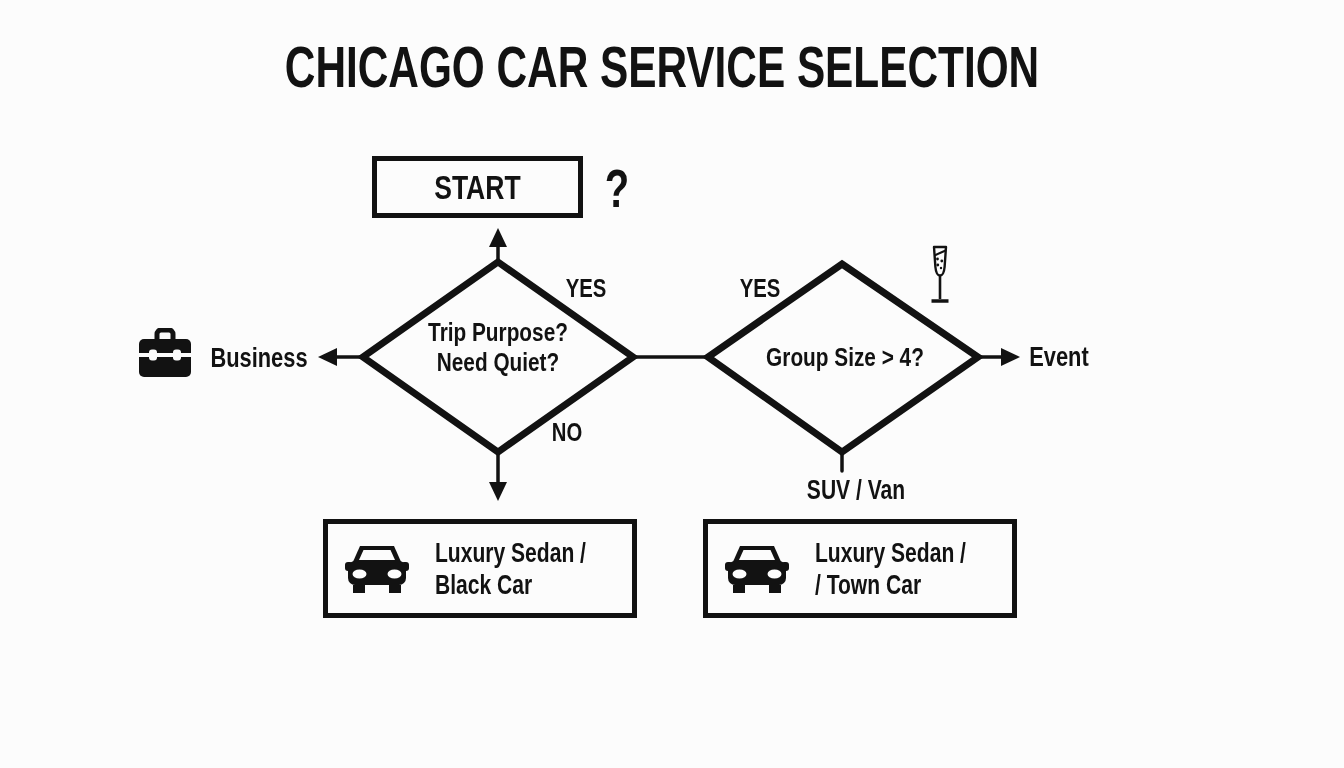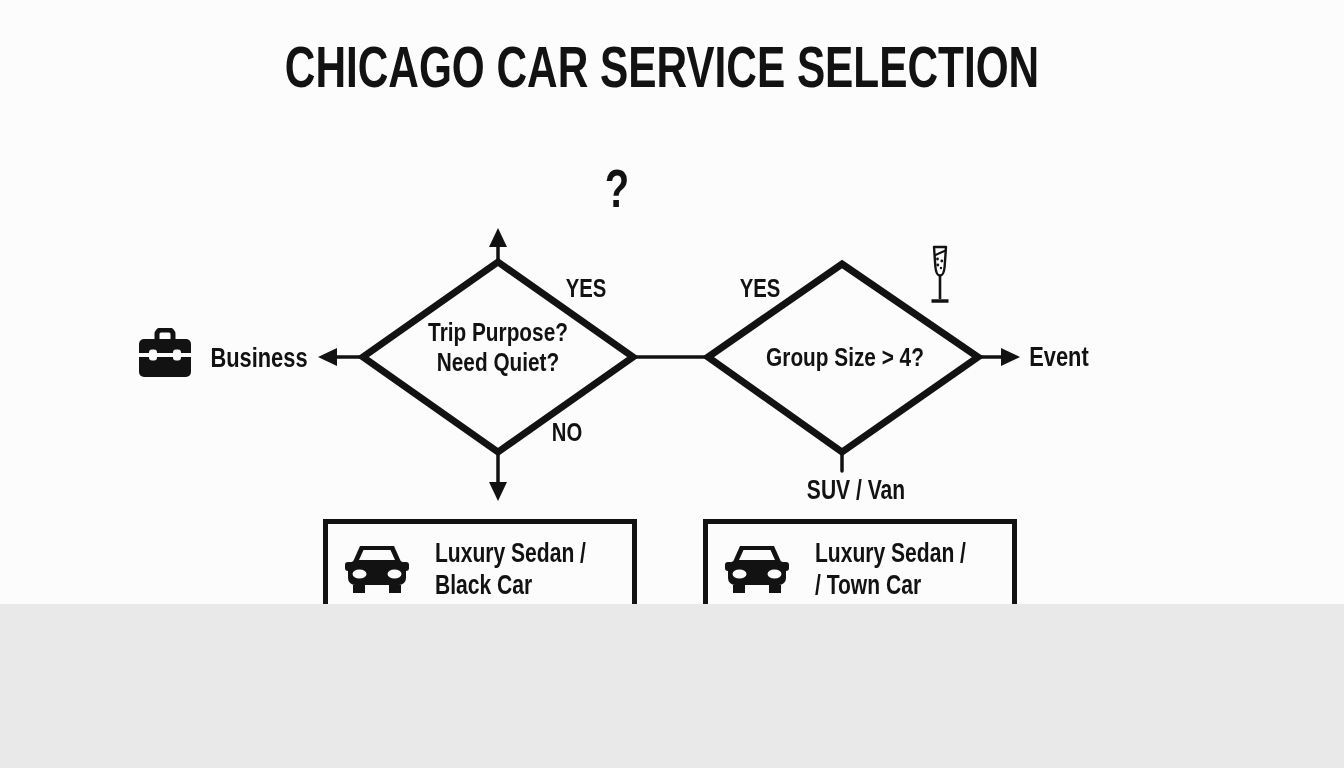--- a/index.html
+++ b/index.html
@@ -1,17 +1,17 @@
 <!DOCTYPE html>
 <html><head>
 <meta charset="utf-8">
 <style>
   html,body { margin:0; padding:0; background:#e9e9e9; }
   .canvas {
-    position:relative; width:1344px; height:604px;
+    position:relative; width:1344px; height:768px;
     background:#fcfcfc; overflow:hidden;
     font-family:"Liberation Sans", sans-serif;
     color:#121212;
   }
   svg.connectors { position:absolute; left:0; top:0; }
 
   
   .lbl {
     position:absolute; white-space:nowrap; font-weight:bold; color:#121212;
     transform:translate(-50%,-50%) scaleX(0.78);
@@ -77,20 +77,23 @@
       <polygon points="1020,357 1001,348 1001,366"></polygon>
     </g>
     <g fill="#fcfcfc" stroke="#121212" stroke-width="7" stroke-linejoin="miter">
       <polygon points="498,262 633,357 498,452 363,357"></polygon>
       <polygon points="842,264 978,357 842,452 708,357"></polygon>
     </g>
   </svg>
 
   <div class="title">CHICAGO CAR SERVICE SELECTION</div>
 
+  <div class="box start-box">
+    <span class="start-label">START</span>
+  </div>
   <div class="lbl qmark" style="left:617px; top:188px;">?</div>
 
   <div class="diamond-text" style="left:498px; top:347px;">
     <div>Trip Purpose?</div>
     <div>Need Quiet?</div>
   </div>
   <div class="lbl small" style="left:586px; top:288px;">YES</div>
   <div class="lbl small" style="left:567px; top:432px;">NO</div>
 
   <div class="diamond-text" style="left:845px; top:357px;">

